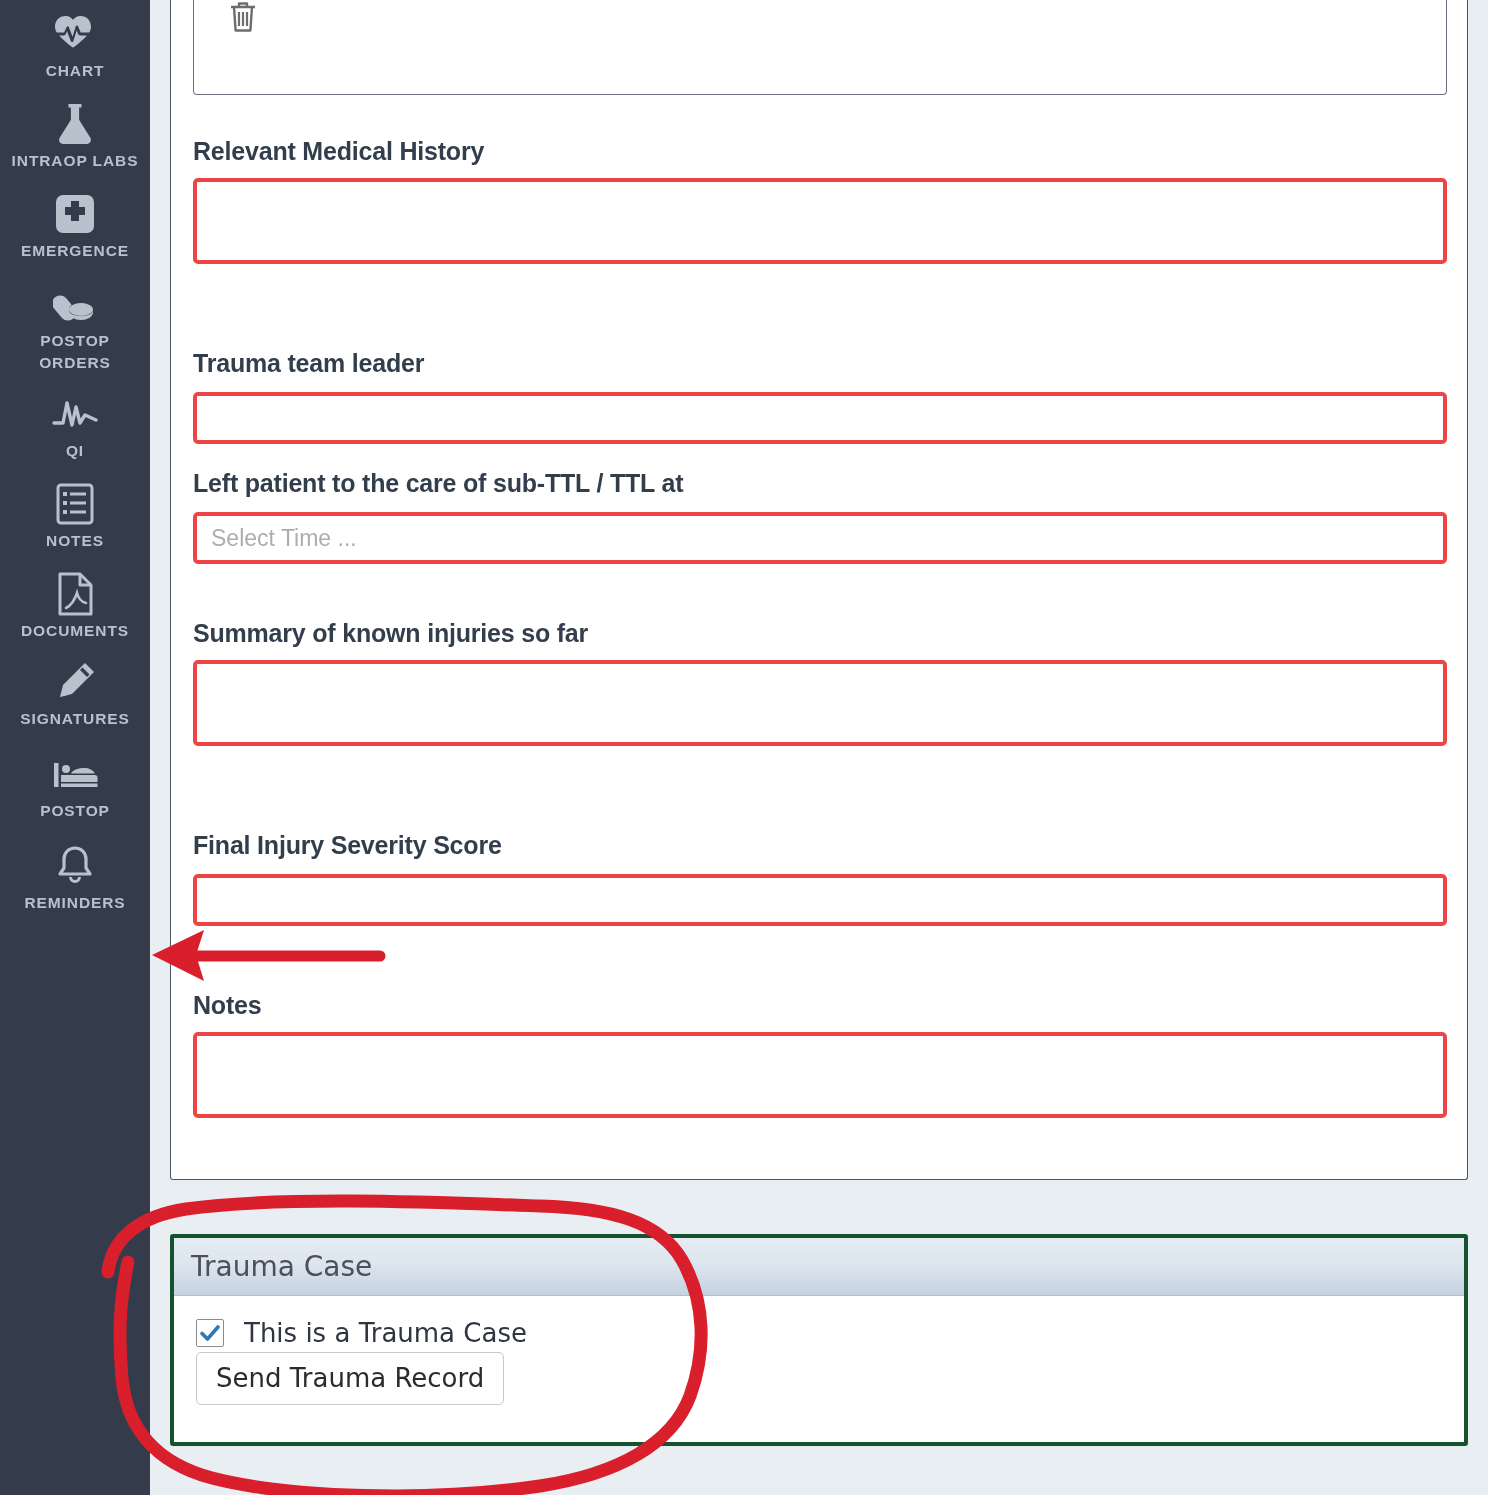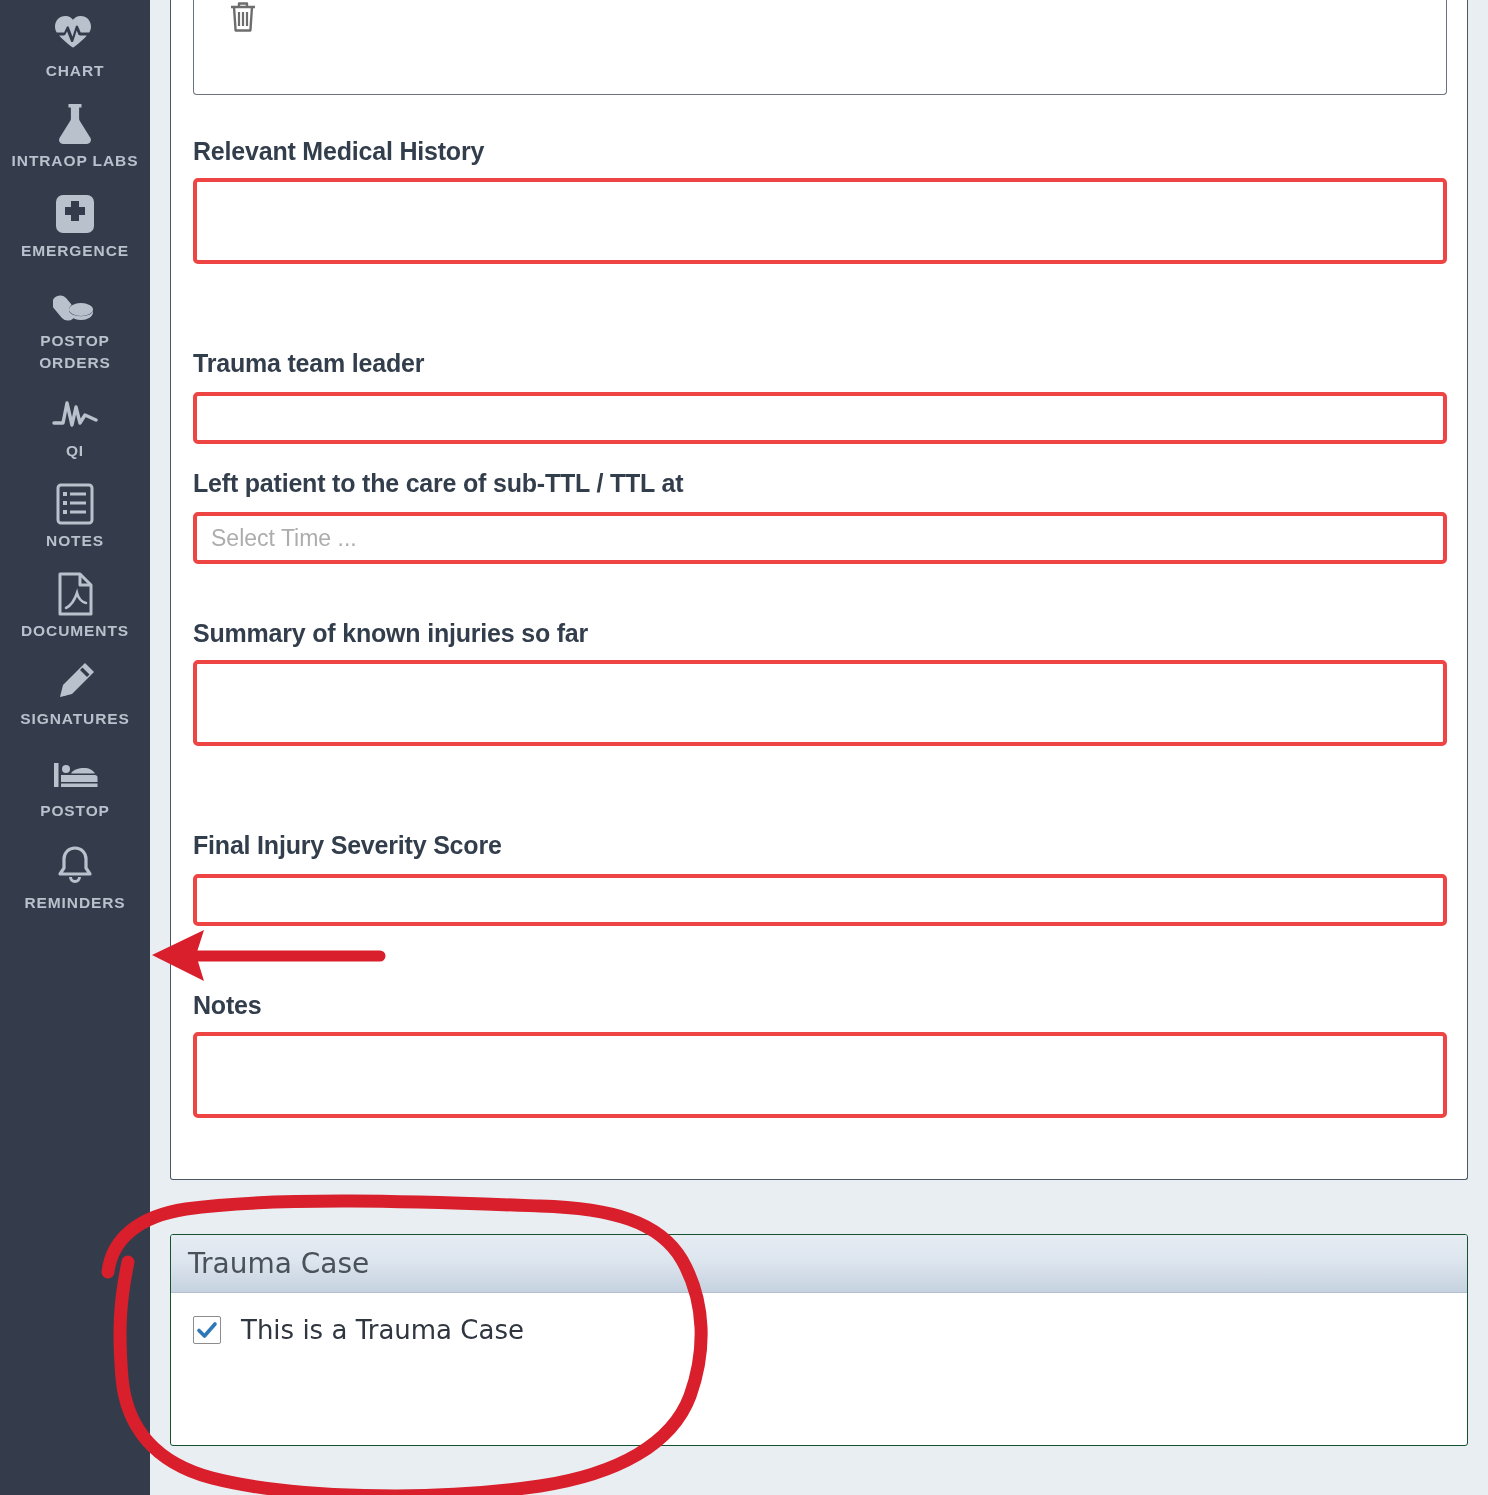--- a/index.html
+++ b/index.html
@@ -124,21 +124,21 @@
   .h-line { height: 52px; }
 
   
   #trauma-panel {
     position: absolute;
     left: 20px;
     top: 1234px;
     width: 1298px;
     height: 212px;
     background: #ffffff;
-    border: 1px solid #14532d;
+    border: 4px solid #14532d;
     border-radius: 3px;
     overflow: hidden;
   }
   #trauma-panel-header {
     height: 58px;
     background: linear-gradient(to bottom, #e6ecf3 0%, #dde5ee 45%, #c6d2e0 100%);
     border-bottom: 1px solid #b4bfcd;
     display: flex;
     align-items: center;
     padding-left: 17px;
@@ -365,20 +365,21 @@
       </div>
       <div id="trauma-panel-body">
         <div class="check-row">
           <span class="cbx">
             <svg width="22" height="20" viewBox="0 0 22 20">
                 <path fill="none" stroke="#2e78b8" stroke-width="3.6" stroke-linecap="round" stroke-linejoin="round" d="M3 10.5l5.5 5.5L19 4"></path>
               </svg>
           </span>
           <span class="check-label">This is a Trauma Case</span>
         </div>
+        <button class="send-btn">Send Trauma Record</button>
       </div>
     </div>
 
   </section>
 
   <svg id="annotations" viewBox="0 0 1488 1495">
 
     <g>
       <path d="M380 956 L178 956" stroke="#d91f2b" stroke-width="11" stroke-linecap="round" fill="none"></path>
       <path d="M152 955 L204 930 L196 955 L204 981 Z" fill="#d91f2b"></path>

